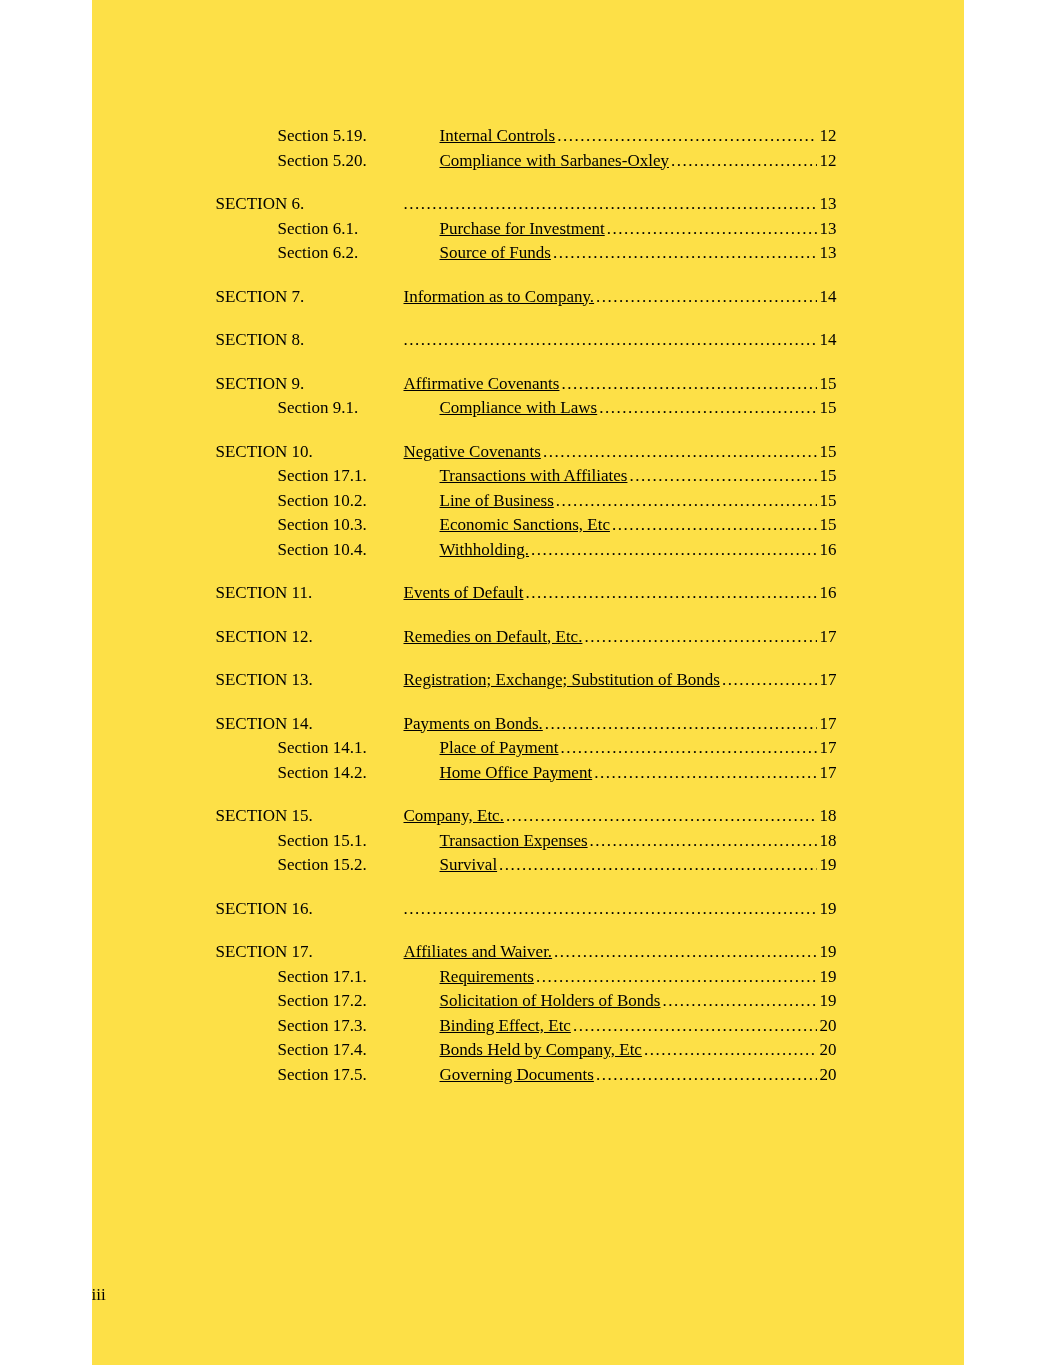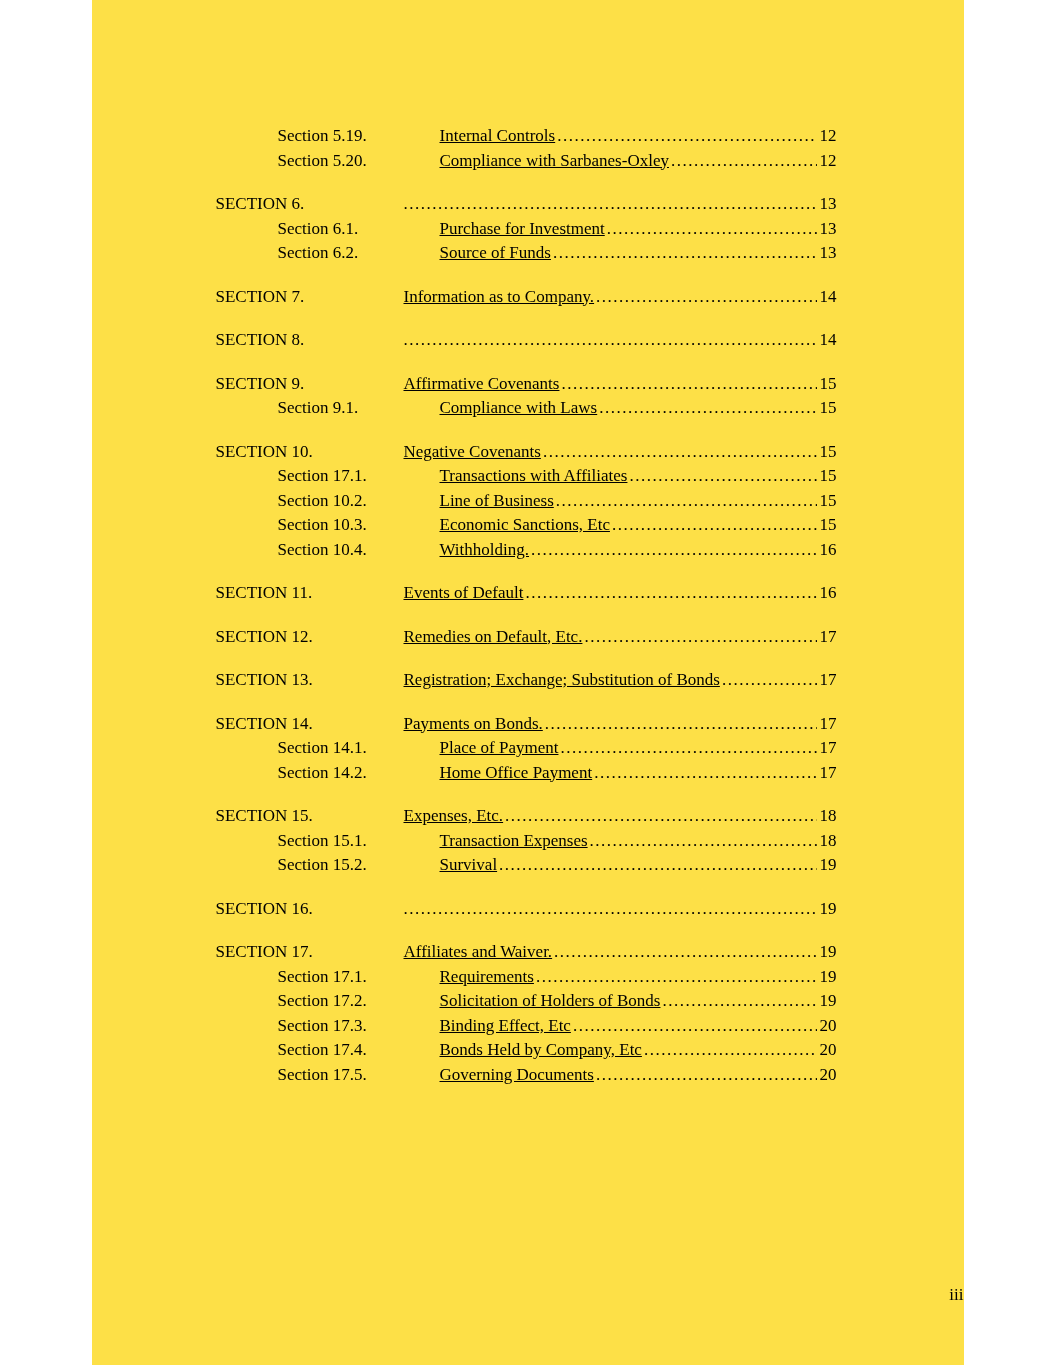--- a/index.html
+++ b/index.html
@@ -80,24 +80,23 @@
     flex: 0 0 auto;
     white-space: nowrap;
     text-align: right;
   }
 
   .footer {
     position: absolute;
     bottom: 58px;
     left: 0;
     right: 0;
-    text-align: right;
+    text-align: left;
     font-size: 17px;
     line-height: 24.5px;
-    padding-left: 24px;
   }
 </style>
 </head>
 <body>
 
 <div class="page">
 
   <div class="toc">
       <div class="toc-row level-1">
     <span class="toc-label">Section 5.19.</span>
@@ -212,21 +211,21 @@
     <span class="toc-page">17</span>
   </div>
       <div class="toc-row level-1">
     <span class="toc-label">Section 14.2.</span>
     <span class="toc-title">Home Office Payment</span>
     <span class="toc-dots"></span>
     <span class="toc-page">17</span>
   </div>
       <div class="toc-row level-0 gap-before">
     <span class="toc-label">SECTION 15.</span>
-    <span class="toc-title">Expenses, Etc.</span>
+    <span class="toc-title">Company, Etc.</span>
     <span class="toc-dots"></span>
     <span class="toc-page">18</span>
   </div>
       <div class="toc-row level-1">
     <span class="toc-label">Section 15.1.</span>
     <span class="toc-title">Transaction Expenses</span>
     <span class="toc-dots"></span>
     <span class="toc-page">18</span>
   </div>
       <div class="toc-row level-1">

